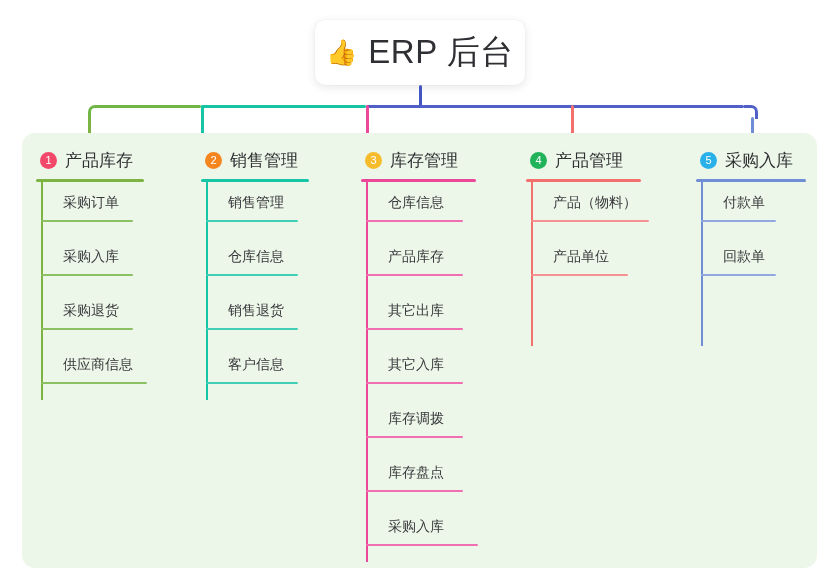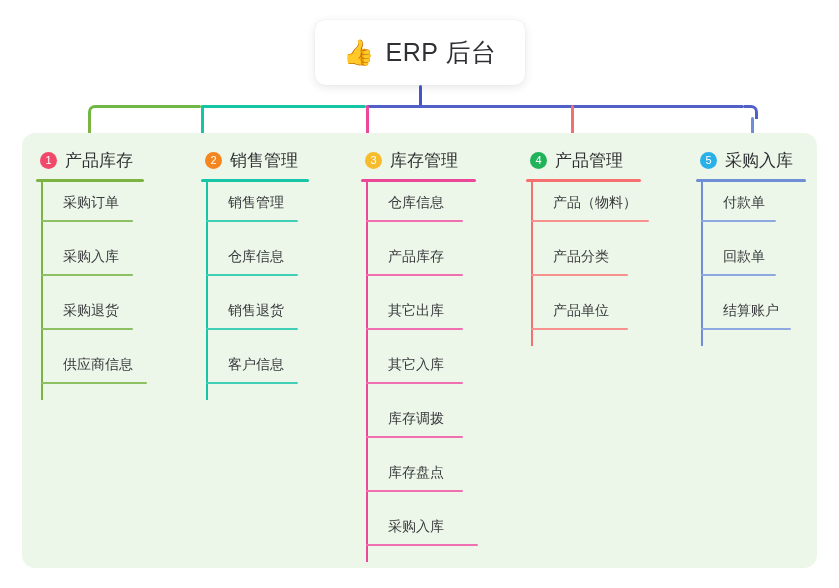--- a/index.html
+++ b/index.html
@@ -35,21 +35,21 @@
     align-items: center;
     justify-content: center;
     gap: 11px;
   }
   .root-emoji {
     font-size: 25px;
     line-height: 1;
     display: inline-block;
   }
   .root-title {
-    font-size: 25px;
+    font-size: 33px;
     color: #2f3033;
     letter-spacing: 0.5px;
     white-space: nowrap;
   }
 
   
   .panel {
     position: absolute;
     left: 22px;
     top: 133px;
@@ -274,24 +274,20 @@
       <span class="col-title">产品管理</span>
     </div>
     <div class="head-rule" style="width:115px; background:#f4706e;"></div>
     <div class="leaves">
       <div class="spine" style="top:0; height:164px; background:#f4706e;"></div>
       <div class="leaf">
         <span class="leaf-text">产品（物料）</span>
         <span class="leaf-rule" style="width:118px; background:#f6918f;"></span>
       </div>
       <div class="leaf">
-        <span class="leaf-text">产品分类</span>
-        <span class="leaf-rule" style="width:97px; background:#f6918f;"></span>
-      </div>
-      <div class="leaf">
         <span class="leaf-text">产品单位</span>
         <span class="leaf-rule" style="width:97px; background:#f6918f;"></span>
       </div>
     </div>
   </div>
 
   <div class="col" style="left:696px; width:130px;">
     <div class="col-head">
       <span class="badge" style="background:#29b0e8;">5</span>
       <span class="col-title">采购入库</span>
@@ -300,20 +296,16 @@
     <div class="leaves">
       <div class="spine" style="top:0; height:164px; background:#6f8ed6;"></div>
       <div class="leaf">
         <span class="leaf-text">付款单</span>
         <span class="leaf-rule" style="width:75px; background:#90a8e0;"></span>
       </div>
       <div class="leaf">
         <span class="leaf-text">回款单</span>
         <span class="leaf-rule" style="width:75px; background:#90a8e0;"></span>
       </div>
-      <div class="leaf">
-        <span class="leaf-text">结算账户</span>
-        <span class="leaf-rule" style="width:90px; background:#90a8e0;"></span>
-      </div>
     </div>
   </div>
 
 </div>
 
 </body></html>

